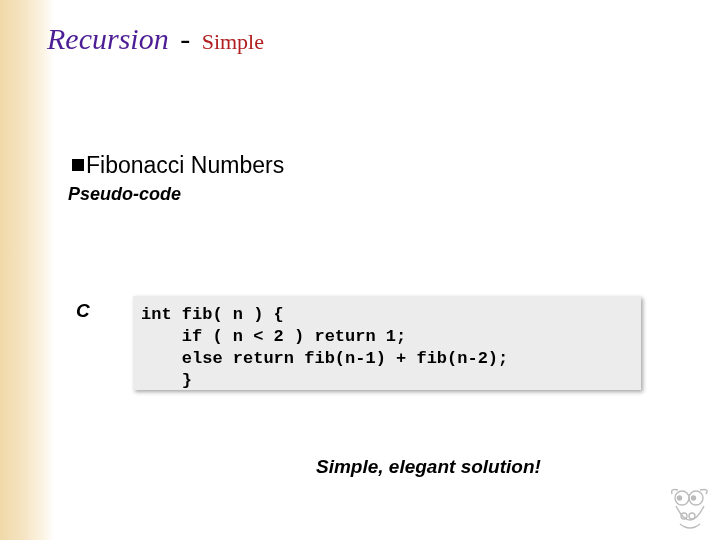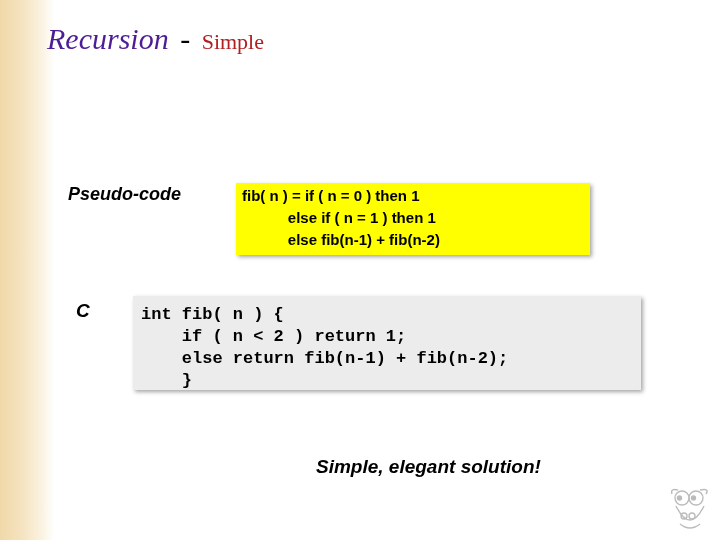--- a/index.html
+++ b/index.html
@@ -73,25 +73,25 @@
 <div class="bg-gradient"></div>
 
 <div class="slide">
 
   <div class="title-line">
     <span class="title-word1">Recursion</span>
     <span class="title-dash">-</span>
     <span class="title-word2">Simple</span>
   </div>
 
+  <div class="bullet-row">
+    <span class="sq"></span><span>Fibonacci Numbers</span>
+  </div>
 
   <div class="pc-label">Pseudo-code</div>
-  <div class="pc-box">fib( n ) = if ( n = 0 ) then 1
-           else if ( n = 1 ) then 1
-           else fib(n-1) + fib(n-2)</div>
 
   <div class="c-label">C</div>
   <div class="c-box">int fib( n ) {
     if ( n &lt; 2 ) return 1;
     else return fib(n-1) + fib(n-2);
     }</div>
 
   <div class="tagline">Simple, elegant solution!</div>
 
   <svg class="corner-doodle" viewBox="0 0 48 48">

